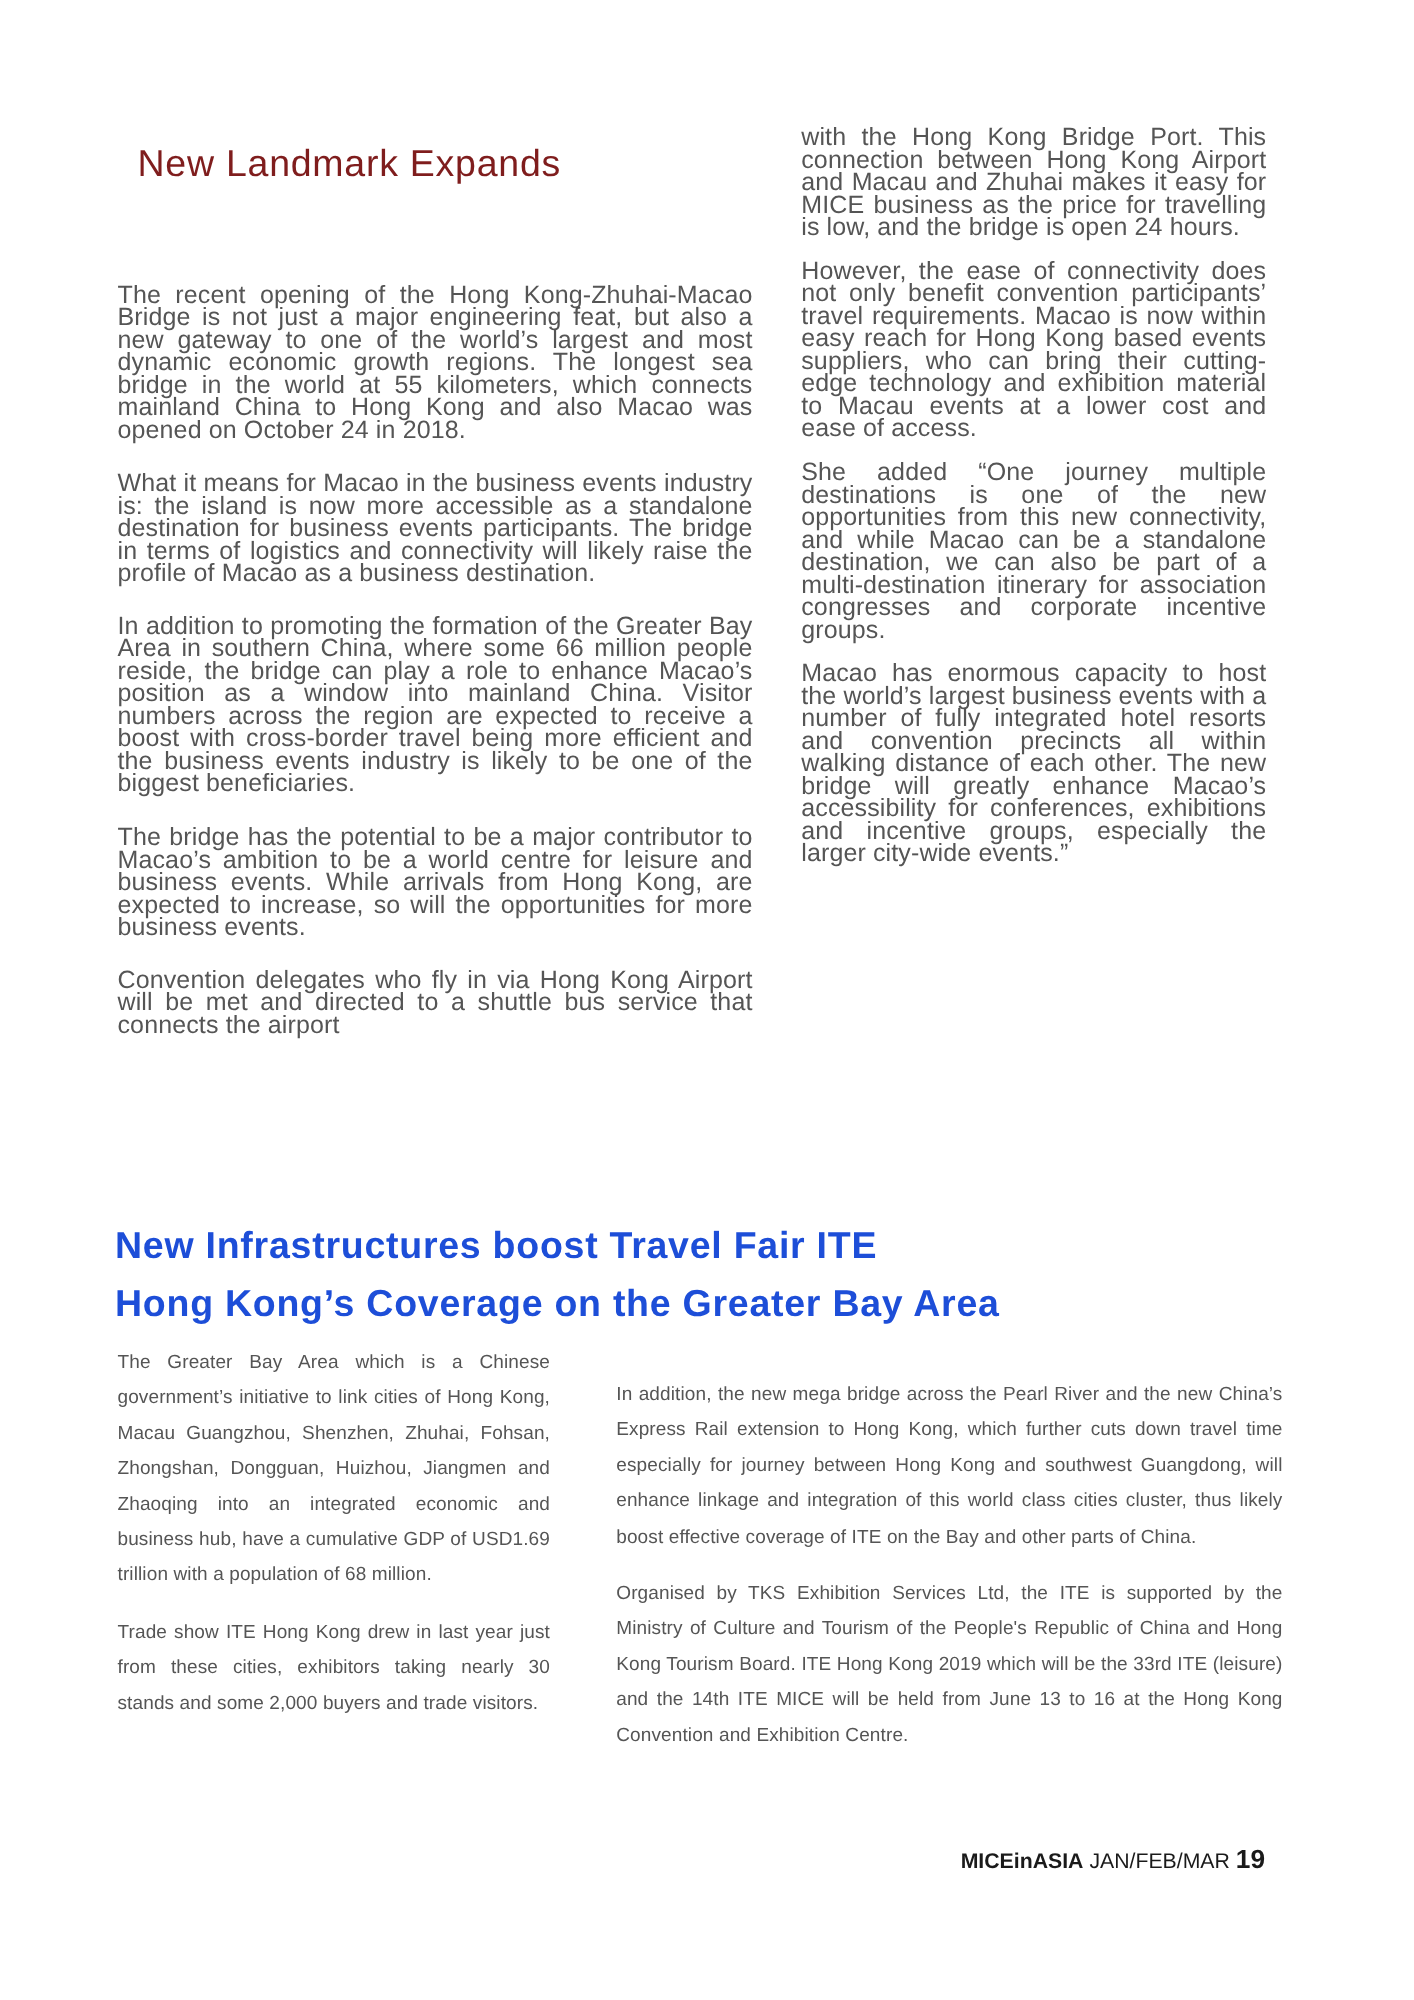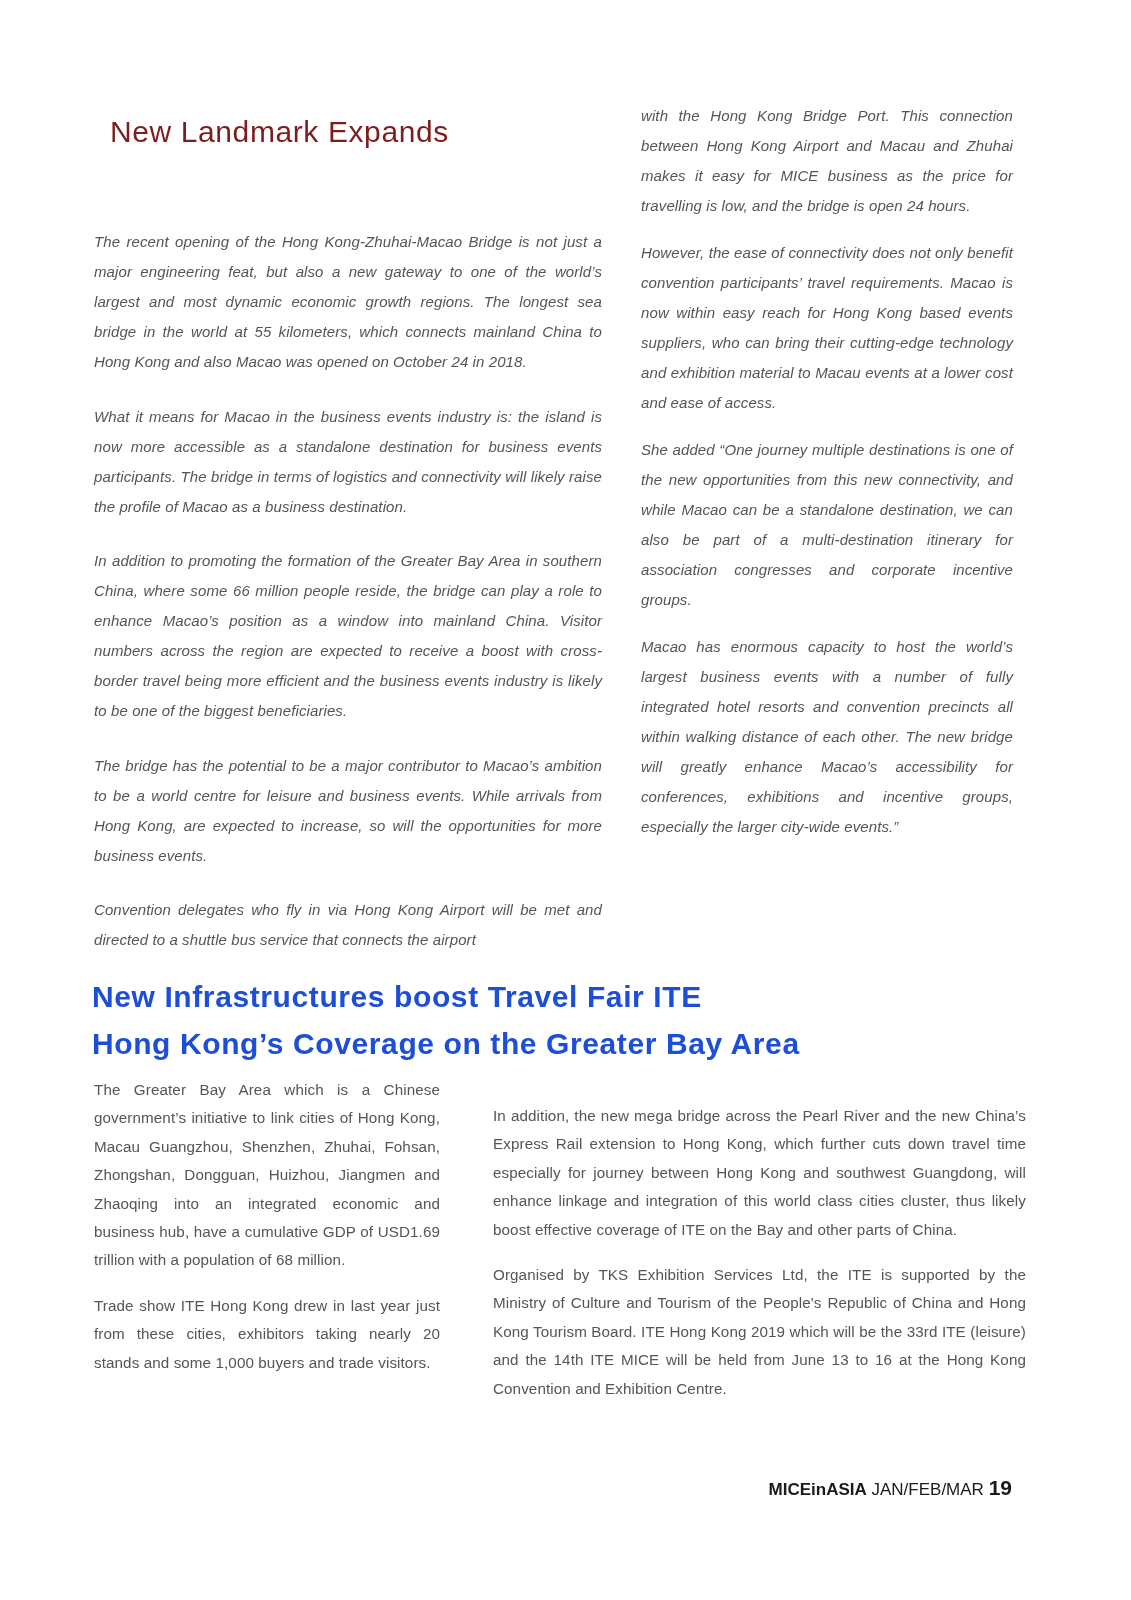--- a/index.html
+++ b/index.html
@@ -1,21 +1,21 @@
 <!DOCTYPE html>
 <html><head>
 <meta charset="utf-8">
 <style>
   html, body { margin: 0; padding: 0; background: #ffffff; }
   body { width: 1131px; height: 1600px; position: relative; overflow: hidden;
          font-family: "Liberation Sans", "DejaVu Sans", sans-serif; color: #555555; }
   .abs { position: absolute; }
   .title-red { color: #7f1d1d; font-size: 30px; line-height: 47px; font-weight: normal; letter-spacing: 0.6px; margin: 16px; }
   .title-blue { color: #1d4ed8; font-size: 30px; line-height: 47px; font-weight: bold; letter-spacing: 0.6px; margin: 0; }
-  .col p { margin: 0; font-size: 15px; line-height: 30px; text-align: justify; letter-spacing: 0.1px; font-style: italic; }
+  .col p { margin: 0; font-size: 20px; line-height: 18px; text-align: justify; letter-spacing: 0.1px; }
   .col1 p { margin-bottom: 24.5px; }
   .col2 p { margin-bottom: 17px; }
   .bcol p { margin: 0; font-size: 15.2px; line-height: 28.4px; text-align: justify; letter-spacing: 0.1px; margin-bottom: 17px; }
   .footer { font-size: 17px; color: #1a1a1a; }
   .footer .brand { font-weight: bold; }
   .footer .issue { font-weight: normal; }
   .footer .page { font-weight: bold; font-size: 21px; }
 </style>
 </head>
 <body>
@@ -39,21 +39,21 @@
   <p>Macao has enormous capacity to host the world’s largest business events with a number of fully integrated hotel resorts and convention precincts all within walking distance of each other. The new bridge will greatly enhance Macao’s accessibility for conferences, exhibitions and incentive groups, especially the larger city-wide events.”</p>
 </div>
 
 <div class="abs" style="left:92px; top:973px; width:900px;">
   <h1 class="title-blue">New Infrastructures boost Travel Fair ITE</h1>
   <h1 class="title-blue">Hong Kong’s Coverage on the Greater Bay Area</h1>
 </div>
 
 <div class="abs bcol" style="left:94px; top:1076px; width:346px;">
   <p>The Greater Bay Area which is a Chinese government’s initiative to link cities of Hong Kong, Macau Guangzhou, Shenzhen, Zhuhai, Fohsan, Zhongshan, Dongguan, Huizhou, Jiangmen and Zhaoqing into an integrated economic and business hub, have a cumulative GDP of USD1.69 trillion with a population of 68 million.</p>
-  <p>Trade show ITE Hong Kong drew in last year just from these cities, exhibitors taking nearly 20 stands and some 1,000 buyers and trade visitors.</p>
+  <p>Trade show ITE Hong Kong drew in last year just from these cities, exhibitors taking nearly 30 stands and some 2,000 buyers and trade visitors.</p>
 </div>
 
 <div class="abs bcol" style="left:480px; top:1102px; width:533px;margin-left:13px;">
   <p>In addition, the new mega bridge across the Pearl River and the new China’s Express Rail extension to Hong Kong, which further cuts down travel time especially for journey between Hong Kong and southwest Guangdong, will enhance linkage and integration of this world class cities cluster, thus likely boost effective coverage of ITE on the Bay and other parts of China.</p>
   <p>Organised by TKS Exhibition Services Ltd, the ITE is supported by the Ministry of Culture and Tourism of the People's Republic of China and Hong Kong Tourism Board.  ITE Hong Kong 2019 which will be the 33rd ITE (leisure) and the 14th ITE MICE will be held from June 13 to 16 at the Hong Kong Convention and Exhibition Centre.</p>
 </div>
 
 <div class="abs footer" style="right:119px; top:1476px; white-space:nowrap;">
   <span class="brand">MICEinASIA</span>
   <span class="issue">JAN/FEB/MAR</span>

